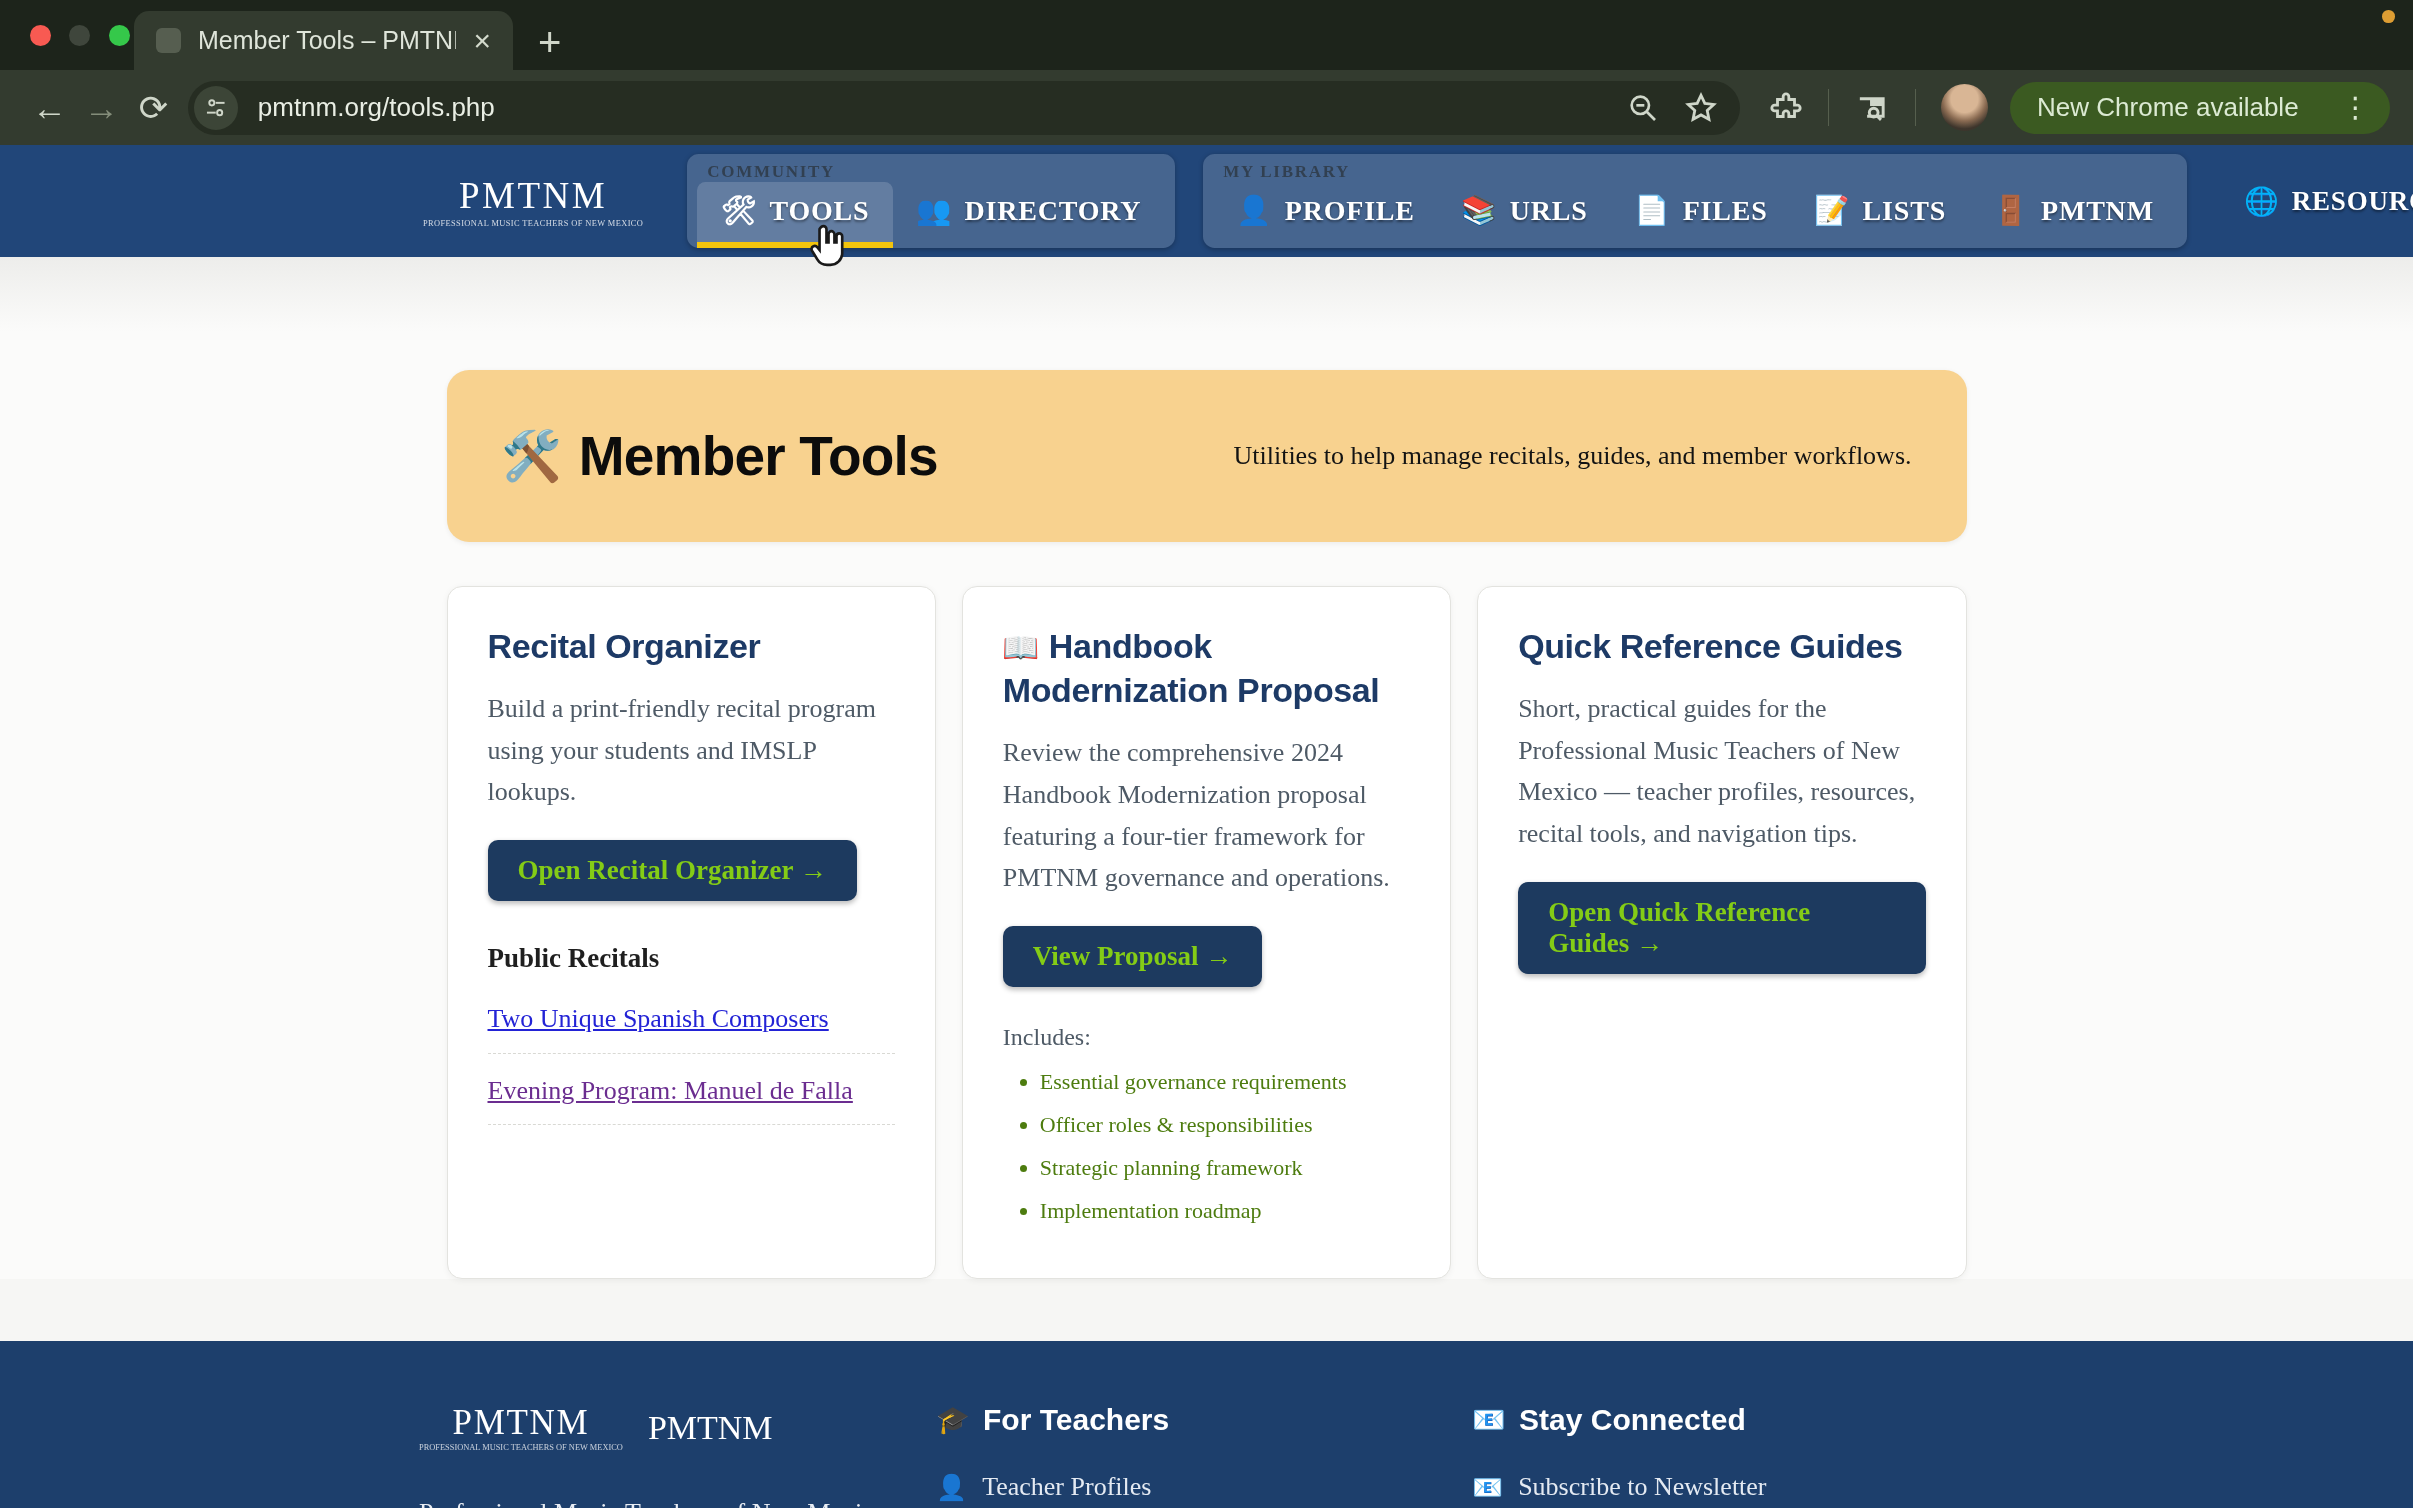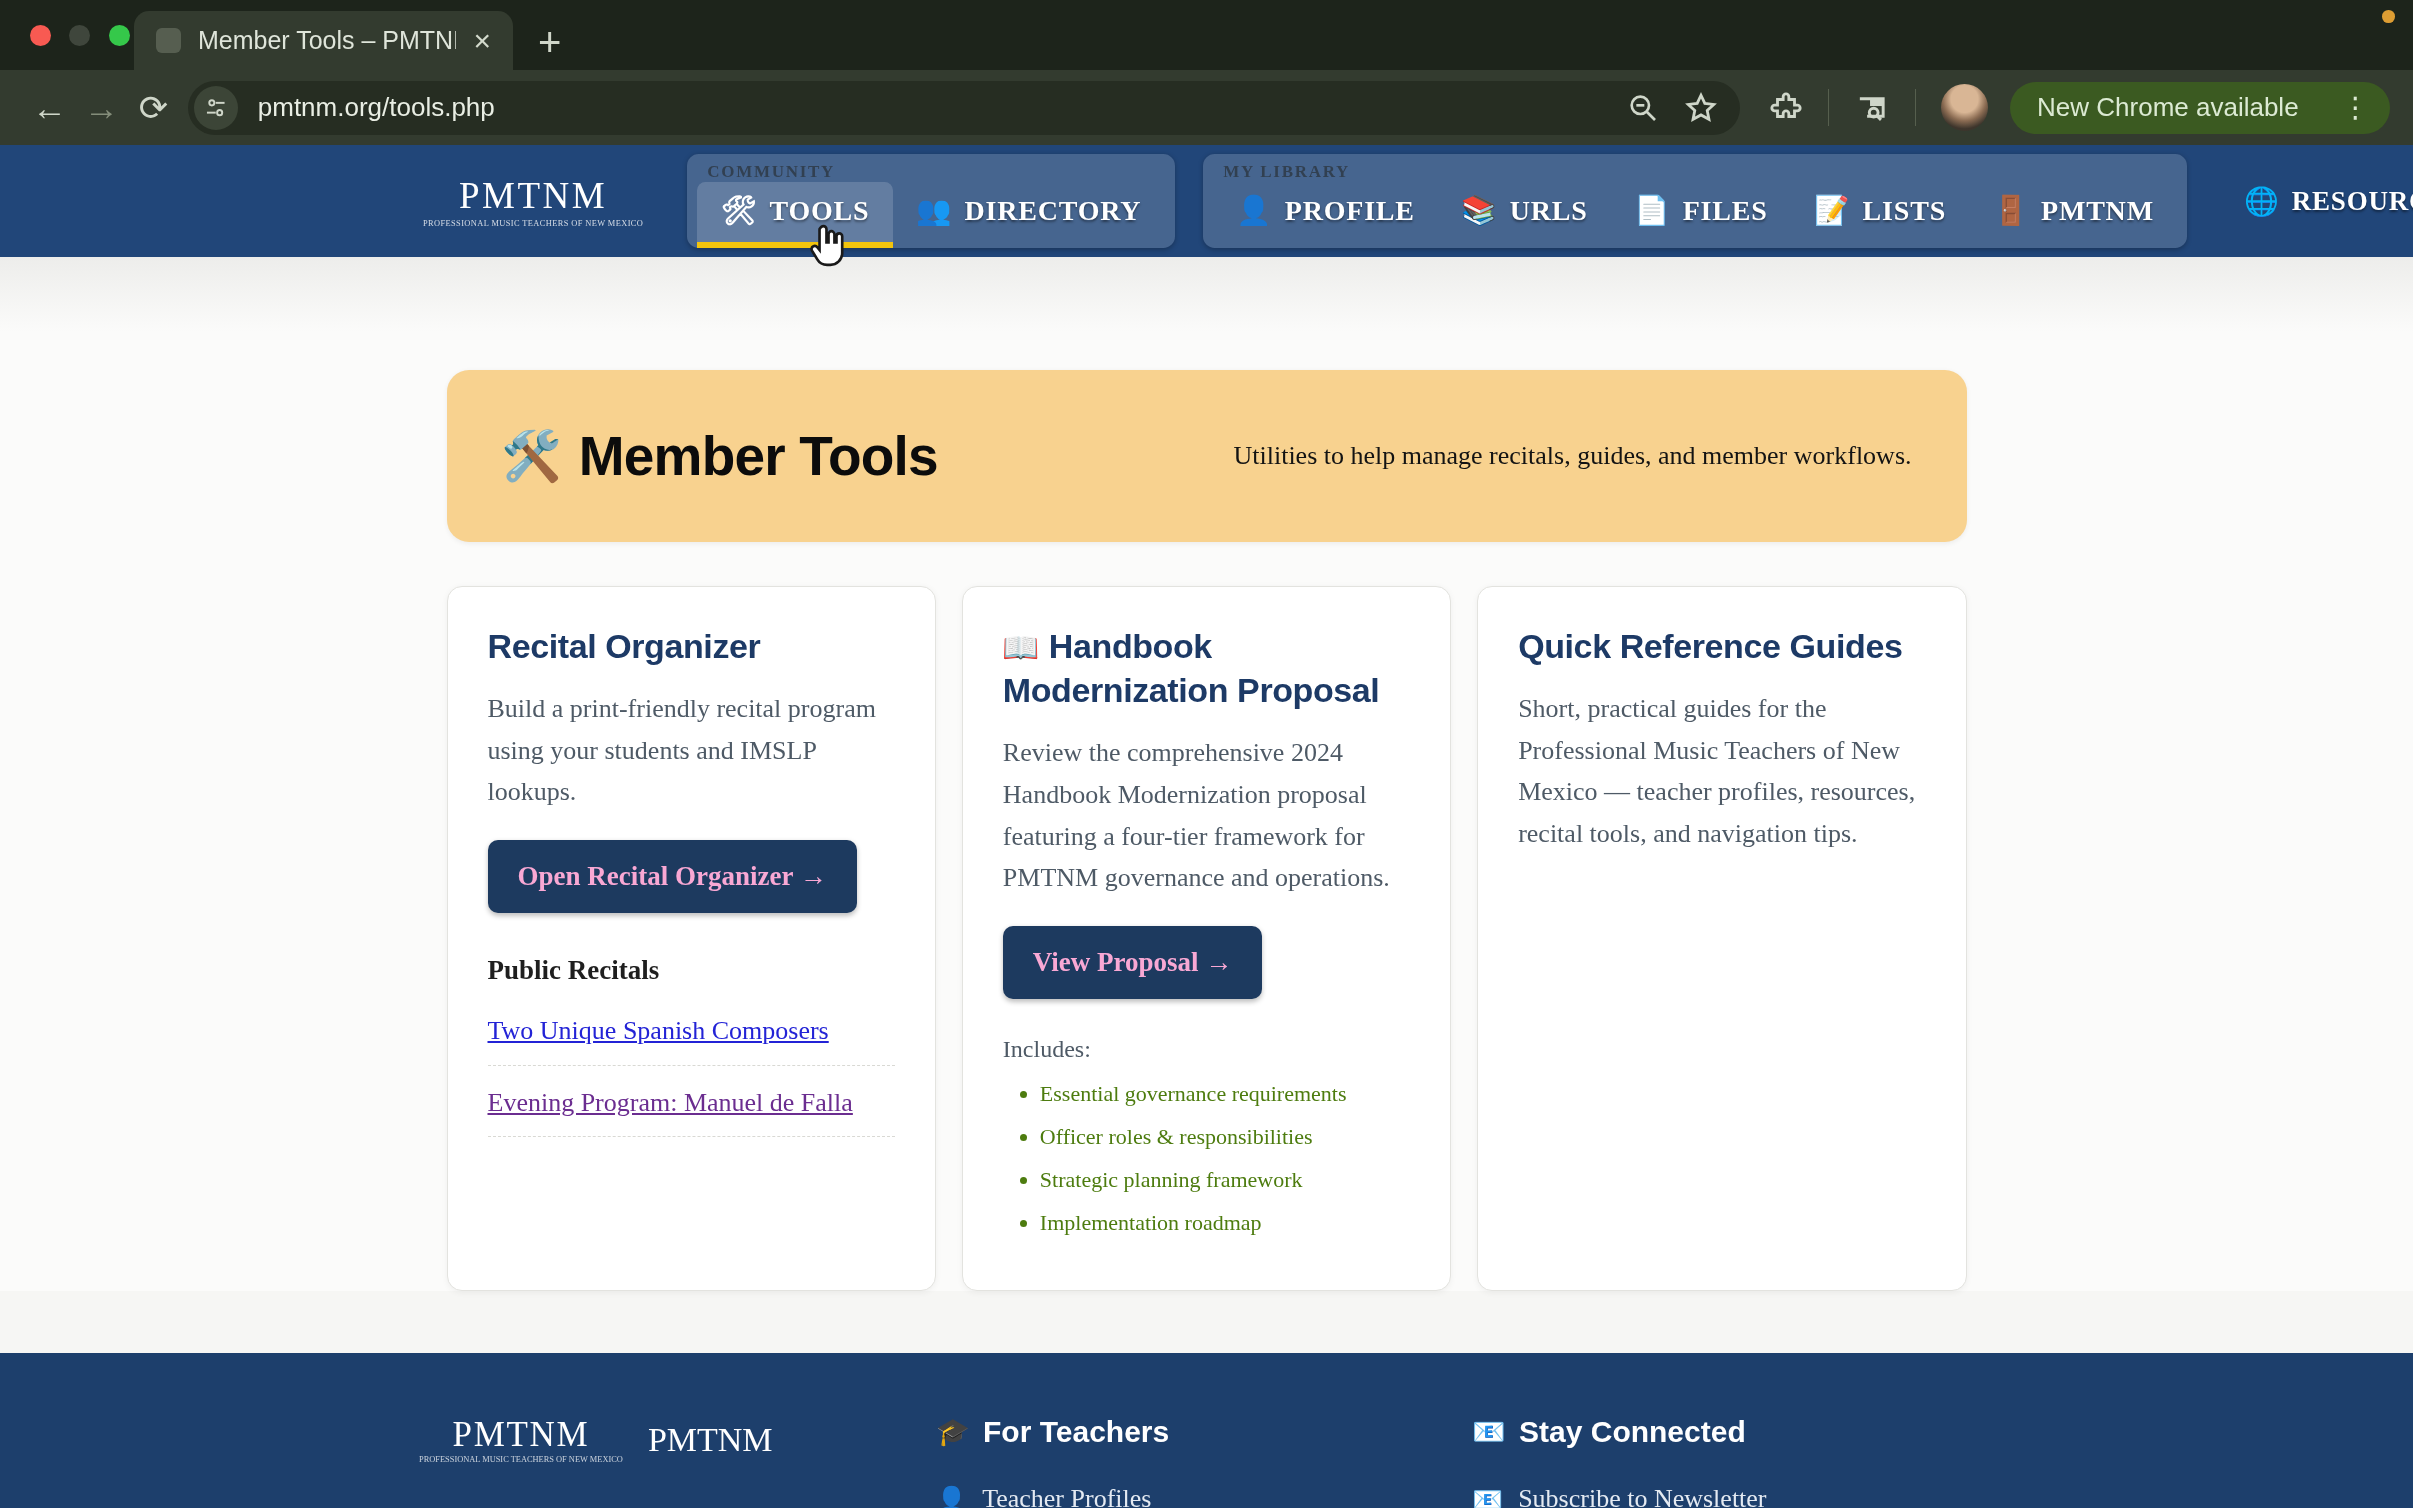--- a/index.html
+++ b/index.html
@@ -74,22 +74,22 @@
   .banner .sub { margin-left:auto; font-family:"Liberation Serif", serif; font-size:26px; color:#131313; }
 
   .cards { display:grid; grid-template-columns:repeat(3,1fr); gap:26px; margin-top:44px; }
   .card { background:#fff; border:0.8px solid #e3e3df; border-radius:15px; padding:37px 40px;
           min-height:492px; box-shadow:0 1.7px 6.7px rgba(0,0,0,.05); }
   .card h3 { font-size:34px; font-weight:800; color:#1d3a66; letter-spacing:-0.4px;
              line-height:1.3; margin-bottom:20px; }
   .card h3 .emo { font-size:30px; font-weight:400; }
   .card p.body { font-family:"Liberation Serif", serif; font-size:26px; color:#4e5a66;
                  line-height:1.6; margin-bottom:27px; }
-  .btn { display:inline-block; background:#1d3a5f; color:#f9a8d4; font-family:"Liberation Serif", serif;
-         font-weight:700; font-size:27px; padding:21px 30px; border-radius:10px; border:none;
+  .btn { display:inline-block; background:#1d3a5f; color:#84cc16; font-family:"Liberation Serif", serif;
+         font-weight:700; font-size:27px; padding:15px 30px; border-radius:10px; border:none;
          box-shadow:0 2.5px 5px rgba(0,0,0,.25); }
   .card h4 { font-family:"Liberation Serif", serif; font-size:27px; color:#1f1f1f; margin-top:42px; }
   .pub-list { list-style:none; margin-top:8.4px; }
   .pub-list li { padding:22px 0 18.4px; border-bottom:1.7px dashed #d9d9d4; }
   .pub-list a { font-family:"Liberation Serif", serif; font-size:26px; color:#2323d6;
                 text-decoration:underline; }
   .pub-list a.visited { color:#6b2d90; }
   .includes { font-family:"Liberation Serif", serif; font-size:24px; color:#4e5a66; margin-top:37px; }
   .inc-list { margin:18.4px 0 0 37px; }
   .inc-list li { font-family:"Liberation Serif", serif; font-size:22px; color:#4d7c0f; margin:17px 0; }
@@ -275,20 +275,21 @@
           <li>Essential governance requirements</li>
           <li>Officer roles &amp; responsibilities</li>
           <li>Strategic planning framework</li>
           <li>Implementation roadmap</li>
         </ul>
       </div>
 
       <div class="card">
         <h3>Quick Reference Guides</h3>
         <p class="body">Short, practical guides for the Professional Music Teachers of New Mexico — teacher profiles, resources, recital tools, and navigation tips.</p>
+        <a class="btn">Open Quick Reference Guides →</a>
       </div>
     </div>
   </div>
 </div>
 
 <div class="footer">
   <div class="fgrid">
     <div>
       <div class="fbrand-row">
         <div class="flogo">

